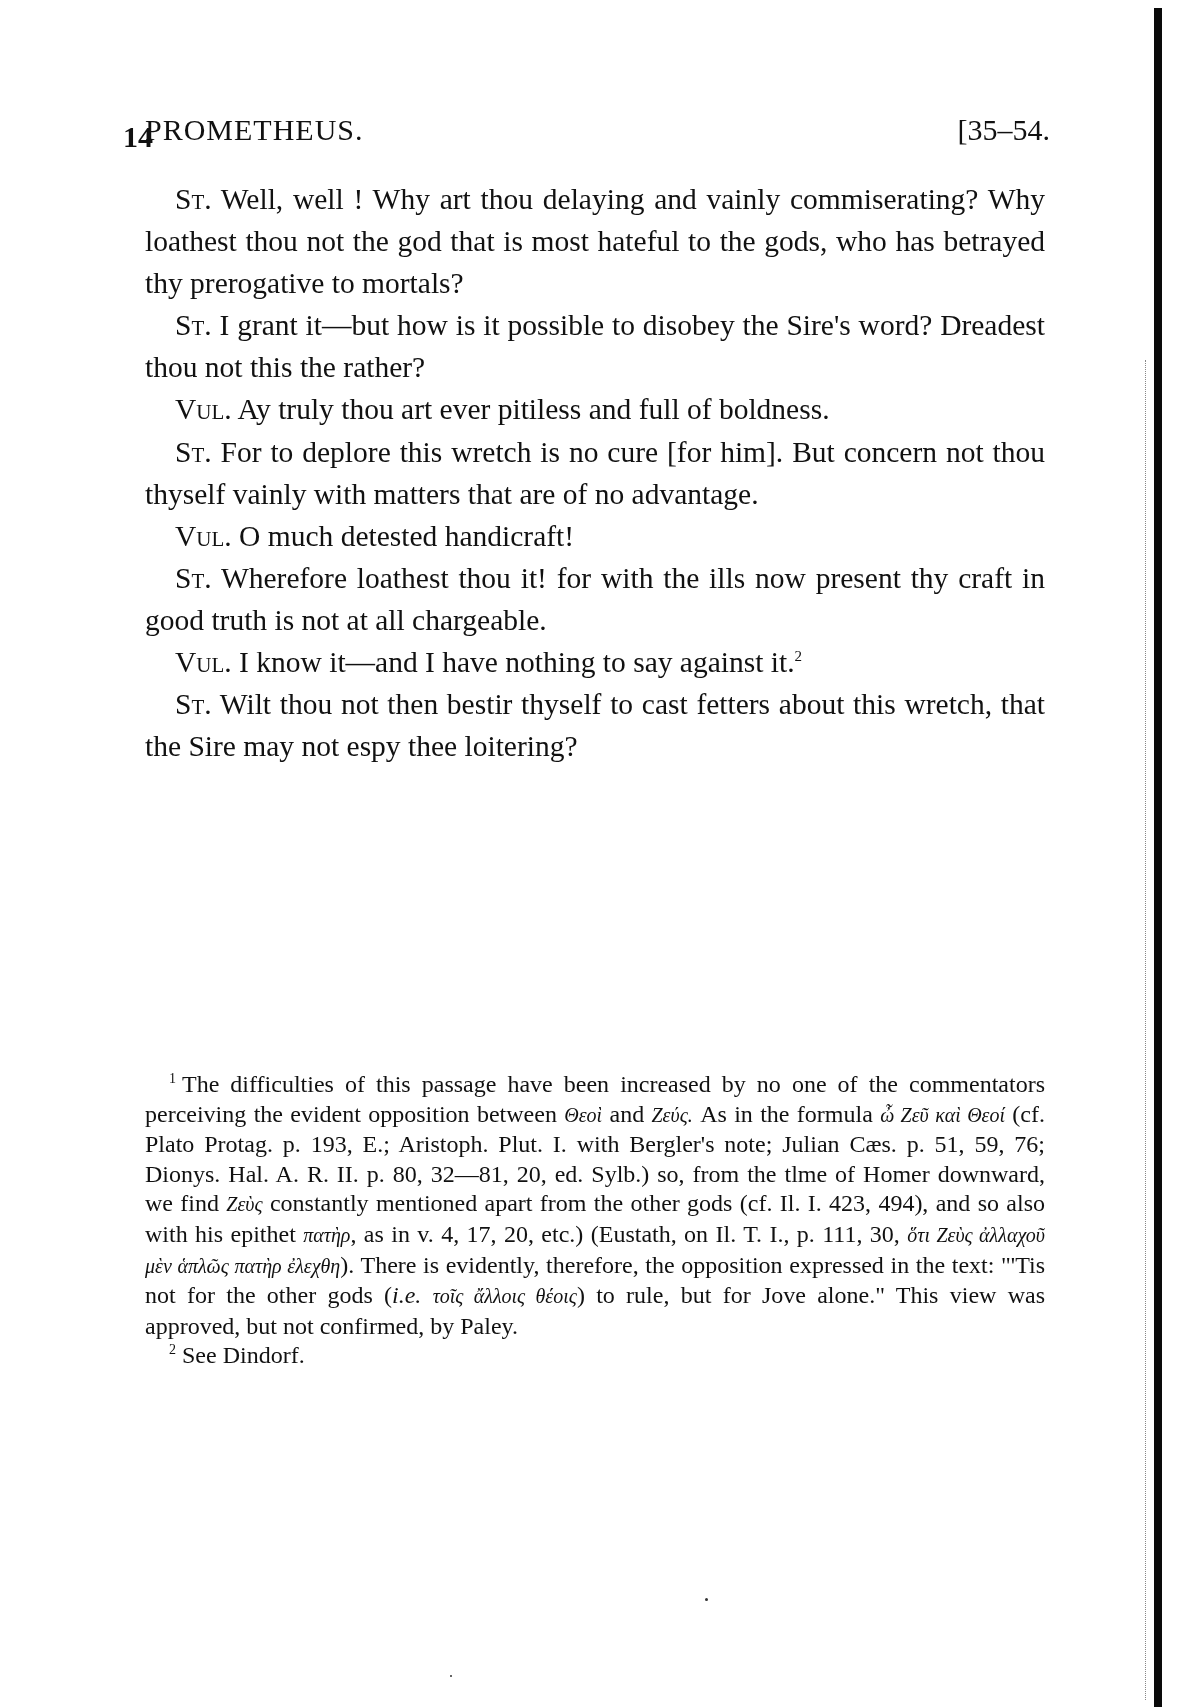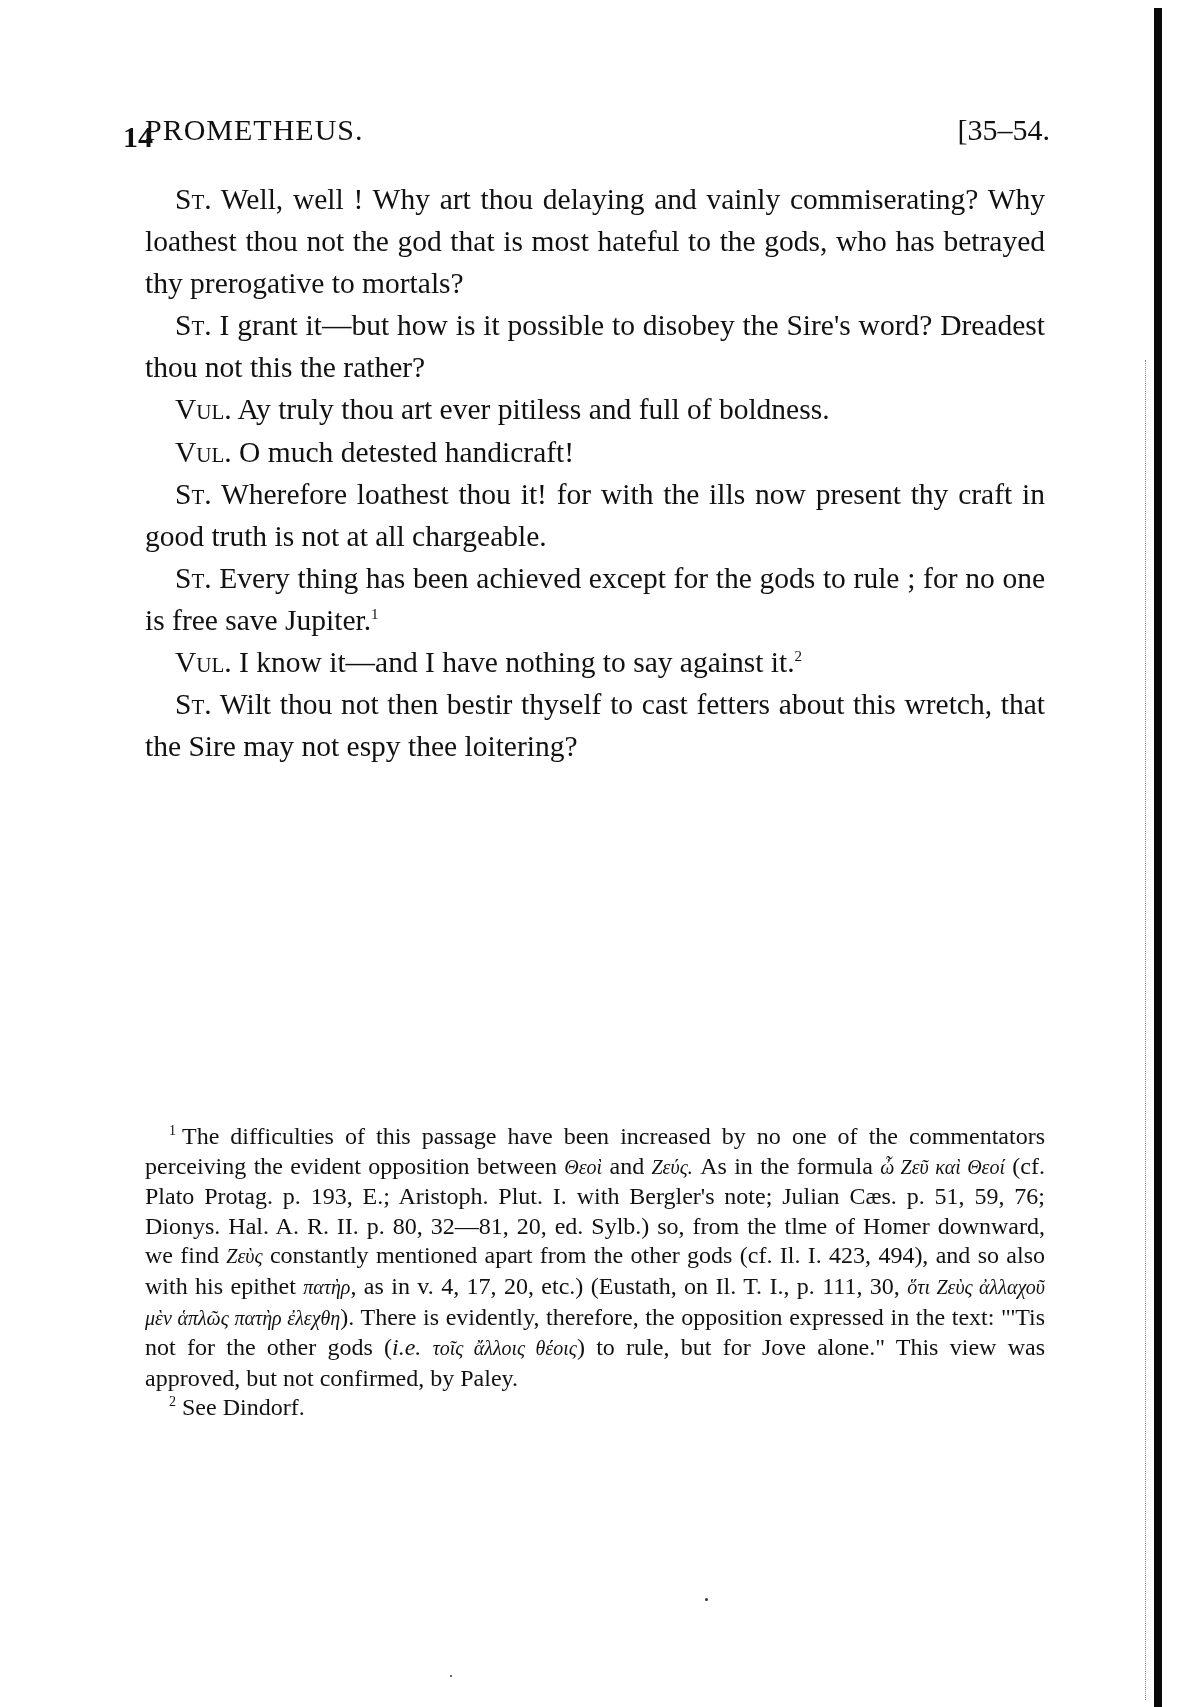--- a/index.html
+++ b/index.html
@@ -24,21 +24,21 @@
 
   .body-text {
     position: absolute; top: 178px; left: 145px; width: 900px;
     font-size: 29.5px; line-height: 42.1px; text-align: justify;
   }
   .speech { margin: 0; text-indent: 30px; }
   .speaker { font-variant: small-caps; }
   .speech sup { font-size: 15px; line-height: 0; vertical-align: super; }
 
   .footnotes {
-    position: absolute; top: 1122px; left: 145px; width: 900px;
+    position: absolute; top: 1070px; left: 145px; width: 900px;
     font-size: 24px; line-height: 29.6px; text-align: justify;
   }
   .footnote { margin: 0; text-indent: 24px; }
   .footnote .fn-mark { font-size: 14px; vertical-align: super; line-height: 0; margin-right: 6px; }
   .greek { font-style: italic; font-size: 20px; }
   .stray-dot { position: absolute; width: 3px; height: 3px; background: #333; border-radius: 50%; }
 </style>
 </head>
 <body>
 
@@ -48,23 +48,23 @@
 <header class="running-head">
   <span class="page-number">14</span>
   <span class="running-title">PROMETHEUS.</span>
   <span class="line-range">[35–54.</span>
 </header>
 
 <main class="body-text">
   <p class="speech"><span class="speaker">St.</span> <span>Well, well ! Why art thou delaying and vainly commiserating? Why loathest thou not the god that is most hateful to the gods, who has betrayed thy prerogative to mortals?</span></p>
   <p class="speech"><span class="speaker">St.</span> <span>I grant it—but how is it possible to disobey the Sire's word? Dreadest thou not this the rather?</span></p>
   <p class="speech"><span class="speaker">Vul.</span> <span>Ay truly thou art ever pitiless and full of boldness.</span></p>
+  <p class="speech"><span class="speaker">St.</span> <span>For to deplore this wretch is no cure [for him]. But concern not thou thyself vainly with matters that are of no advantage.</span></p>
   <p class="speech"><span class="speaker">Vul.</span> <span>O much detested handicraft!</span></p>
   <p class="speech"><span class="speaker">St.</span> <span>Wherefore loathest thou it! for with the ills now present thy craft in good truth is not at all chargeable.</span></p>
-  <p class="speech"><span class="speaker">St.</span> <span>Every thing has been achieved except for the gods to rule ; for no one is free save Jupiter.</span><sup>1</sup></p>
   <p class="speech"><span class="speaker">Vul.</span> <span>I know it—and I have nothing to say against it.</span><sup>2</sup></p>
   <p class="speech"><span class="speaker">St.</span> <span>Wilt thou not then bestir thyself to cast fetters about this wretch, that the Sire may not espy thee loitering?</span></p>
 </main>
 
 <section class="footnotes">
   <p class="footnote" id="fn-1"><span class="fn-mark">1</span><span class="fn-body"><span>The difficulties of this passage have been increased by no one of the commentators perceiving the evident opposition between </span><span class="greek">Θεοὶ</span><span> and </span><span class="greek">Ζεύς.</span><span>  As in the formula </span><span class="greek">ὦ Ζεῦ καὶ Θεοί</span><span> (cf. Plato Protag. p. 193, E.; Aristoph. Plut. I. with Bergler's note; Julian Cæs. p. 51, 59, 76; Dionys. Hal. A. R. II. p. 80, 32—81, 20, ed. Sylb.) so, from the tlme of Homer downward, we find </span><span class="greek">Ζεὺς</span><span> constantly mentioned apart from the other gods (cf. Il. I. 423, 494), and so also with his epithet </span><span class="greek">πατὴρ</span><span>, as in v. 4, 17, 20, etc.) (Eustath, on Il. T. I., p. 111, 30, </span><span class="greek">ὅτι Ζεὺς ἀλλαχοῦ μὲν ἁπλῶς πατὴρ ἐλεχθη</span><span>). There is evidently, therefore, the opposition expressed in the text: "'Tis not for the other gods (</span><span style="font-style: italic;">i.e.</span><span> </span><span class="greek">τοῖς ἄλλοις θέοις</span><span>) to rule, but for Jove alone." This view was approved, but not confirmed, by Paley.</span></span></p>
   <p class="footnote" id="fn-2"><span class="fn-mark">2</span><span class="fn-body"><span>See Dindorf.</span></span></p>
 </section>
 
 <span class="stray-dot" style="left:705px; top:1598px;"></span>

